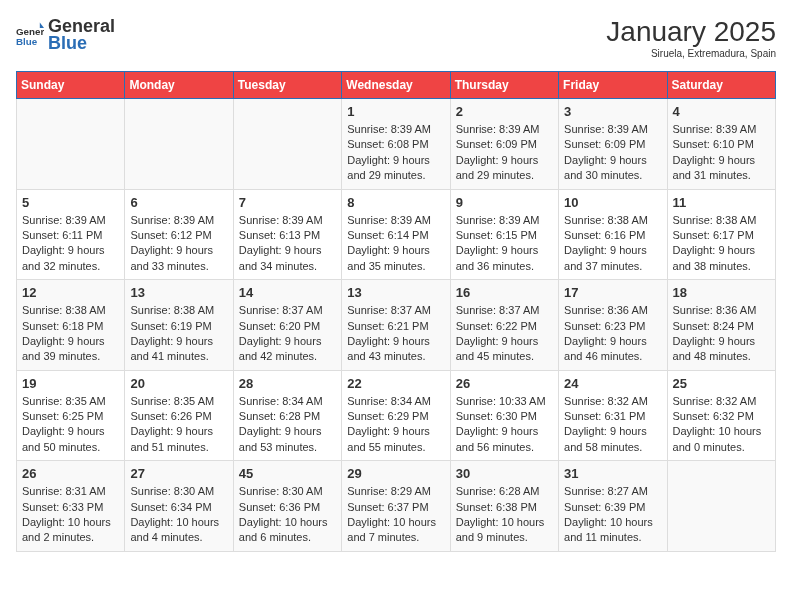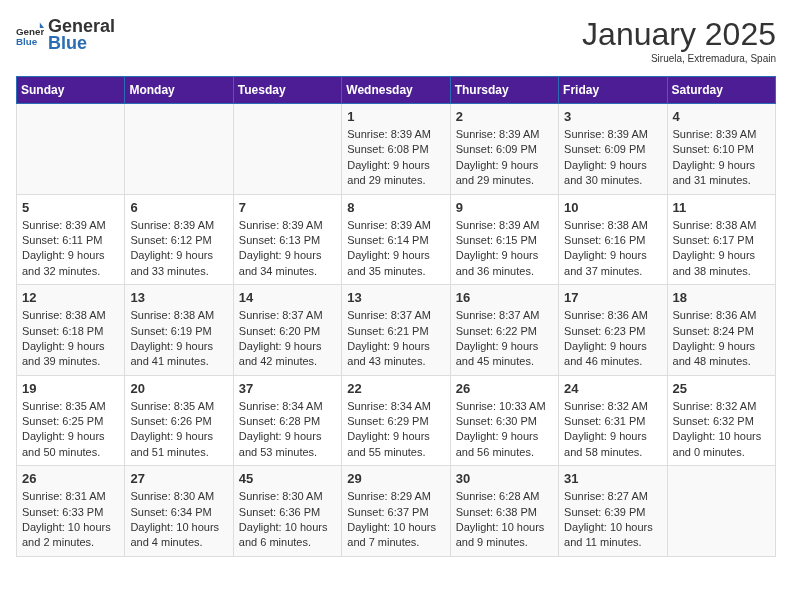--- a/index.html
+++ b/index.html
@@ -22,35 +22,35 @@
       gap: 4px;
     }
     .logo-icon {
       width: 28px;
       height: 28px;
     }
     .title-block {
       text-align: right;
     }
     .month-title {
-      font-size: 32px;
+      font-size: 28px;
       font-weight: normal;
       color: #333;
     }
     .location {
       font-size: 10px;
       color: #333;
     }
     table {
       width: 100%;
       border-collapse: collapse;
       font-size: 11px;
     }
     thead tr {
-      background-color: #4c1d95;
+      background-color: #ef4444;
       color: #fff;
     }
     thead th {
       padding: 6px 4px;
       text-align: left;
       font-size: 12px;
       font-weight: bold;
       border: 1px solid #2a6db5;
     }
     tbody tr {
@@ -200,21 +200,21 @@
       <tr>
         <td>
           <span class="day-number">19</span>
           <div class="day-info"><span>Sunrise: 8:35 AM</span><br><span>Sunset: 6:25 PM</span><br><span>Daylight: 9 hours and 50 minutes.</span></div>
         </td>
         <td>
           <span class="day-number">20</span>
           <div class="day-info"><span>Sunrise: 8:35 AM</span><br><span>Sunset: 6:26 PM</span><br><span>Daylight: 9 hours and 51 minutes.</span></div>
         </td>
         <td>
-          <span class="day-number">37</span>
+          <span class="day-number">28</span>
           <div class="day-info"><span>Sunrise: 8:34 AM</span><br><span>Sunset: 6:28 PM</span><br><span>Daylight: 9 hours and 53 minutes.</span></div>
         </td>
         <td>
           <span class="day-number">22</span>
           <div class="day-info"><span>Sunrise: 8:34 AM</span><br><span>Sunset: 6:29 PM</span><br><span>Daylight: 9 hours and 55 minutes.</span></div>
         </td>
         <td>
           <span class="day-number">26</span>
           <div class="day-info"><span>Sunrise: 10:33 AM</span><br><span>Sunset: 6:30 PM</span><br><span>Daylight: 9 hours and 56 minutes.</span></div>
         </td>

